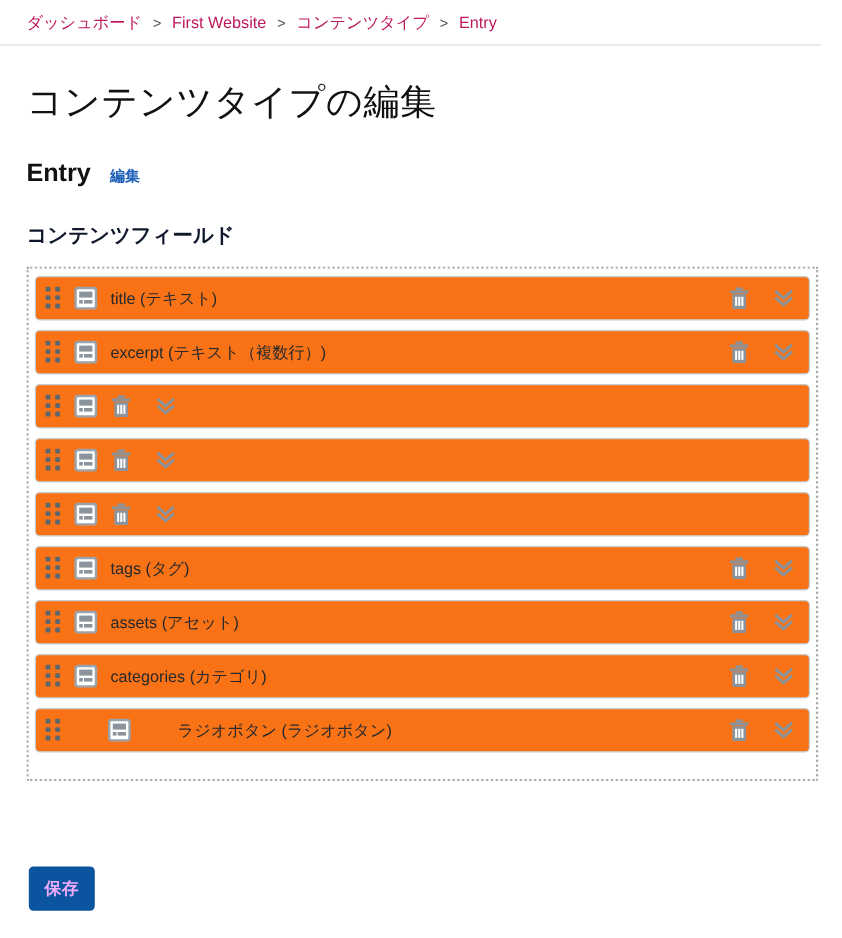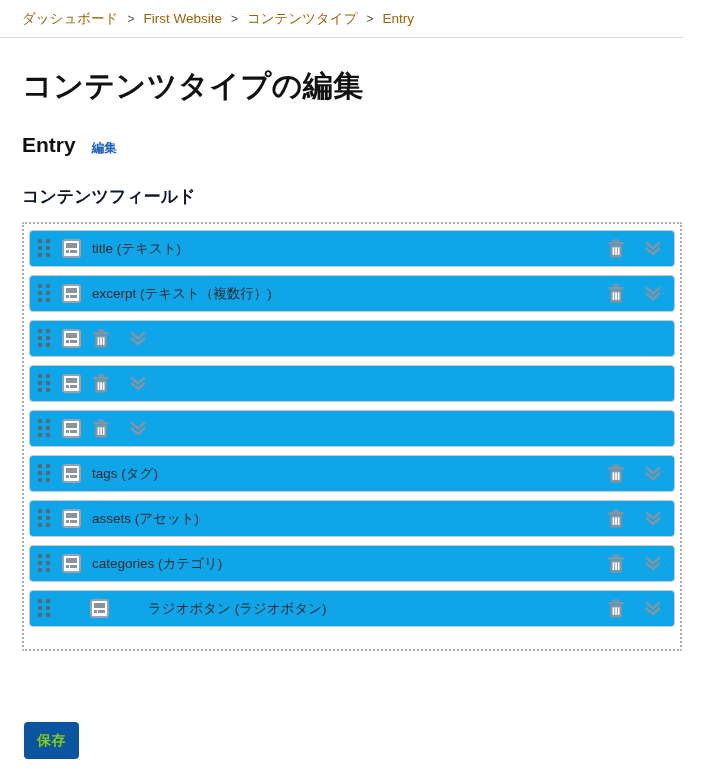--- a/index.html
+++ b/index.html
@@ -22,38 +22,38 @@
     box-sizing: border-box;
     height: 38px;
     padding: 0 0 0 22px;
     display: flex;
     align-items: center;
     border-bottom: 1px solid #dcdcdc;
     margin: 0 18px 0 0;
   }
   .crumb {
     font-size: 13.5px;
-    color: #a16207;
+    color: #be185d;
     text-decoration: none;
     white-space: nowrap;
     line-height: 1;
   }
   .crumb-sep {
     font-size: 12px;
     color: #555;
     margin: 0 9px;
     line-height: 1;
     user-select: none;
   }
 
   
   .page-title {
     margin: 30px 0 0 22px;
     font-size: 30px;
-    font-weight: bold;
+    font-weight: normal;
     letter-spacing: 0.5px;
     color: #111111;
     line-height: 1.2;
   }
 
   
   .subtitle-row {
     margin: 30px 0 0 22px;
     display: flex;
     align-items: baseline;
@@ -93,21 +93,21 @@
     padding: 6px 5px 22px 5px;
     background: #ffffff;
   }
 
   .field-row {
     box-sizing: border-box;
     height: 37px;
     margin-bottom: 8px;
     border: 1px solid #c6cbd0;
     border-radius: 4px;
-    background: #0ea5e9;
+    background: #f97316;
     display: flex;
     align-items: center;
     padding: 0 6px 0 8px;
   }
   .field-row:last-child { margin-bottom: 0; gap: 28px; }
 
   
   .drag-handle {
     width: 14px;
     height: 20px;
@@ -184,21 +184,21 @@
   }
 
   
   .save-btn {
     position: absolute;
     left: 24px;
     top: 722px;
     width: 55px;
     height: 37px;
     background: #0a54a0;
-    color: #84cc16;
+    color: #f0abfc;
     border: none;
     border-radius: 4px;
     font-family: "Liberation Sans", "DejaVu Sans", sans-serif;
     font-size: 14px;
     font-weight: bold;
     cursor: pointer;
     letter-spacing: 0.5px;
   }
 </style>
 </head>

